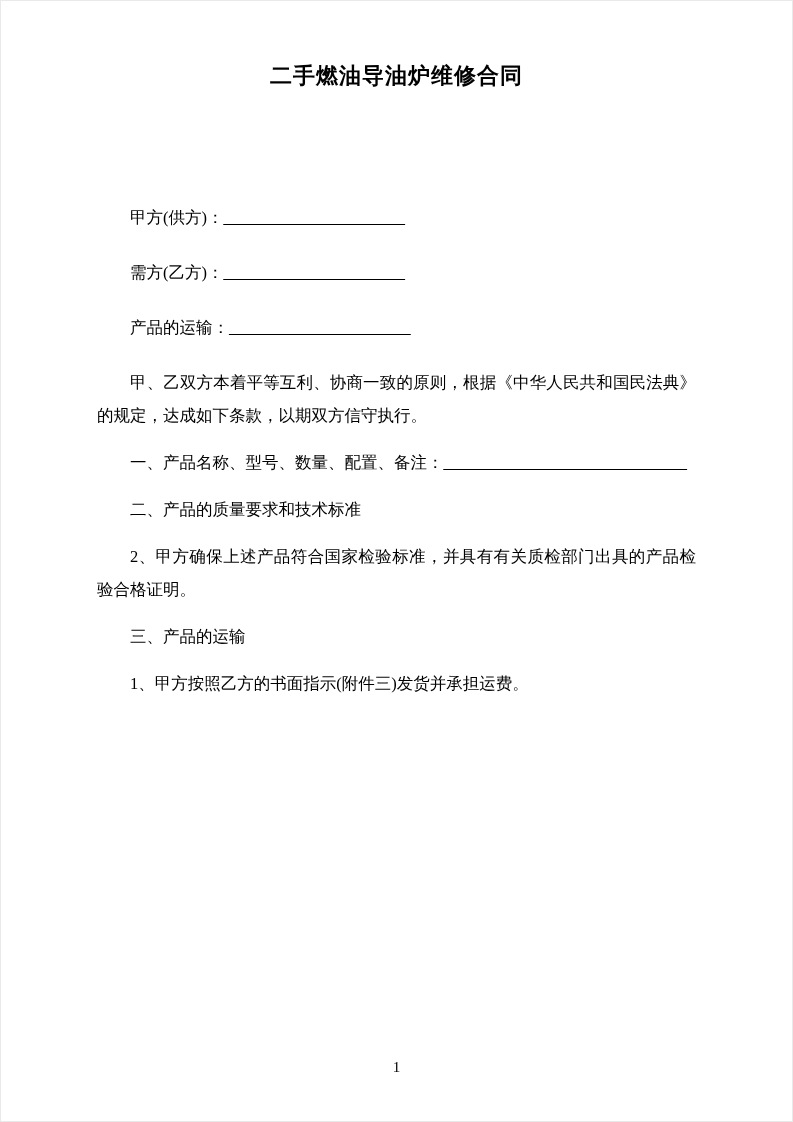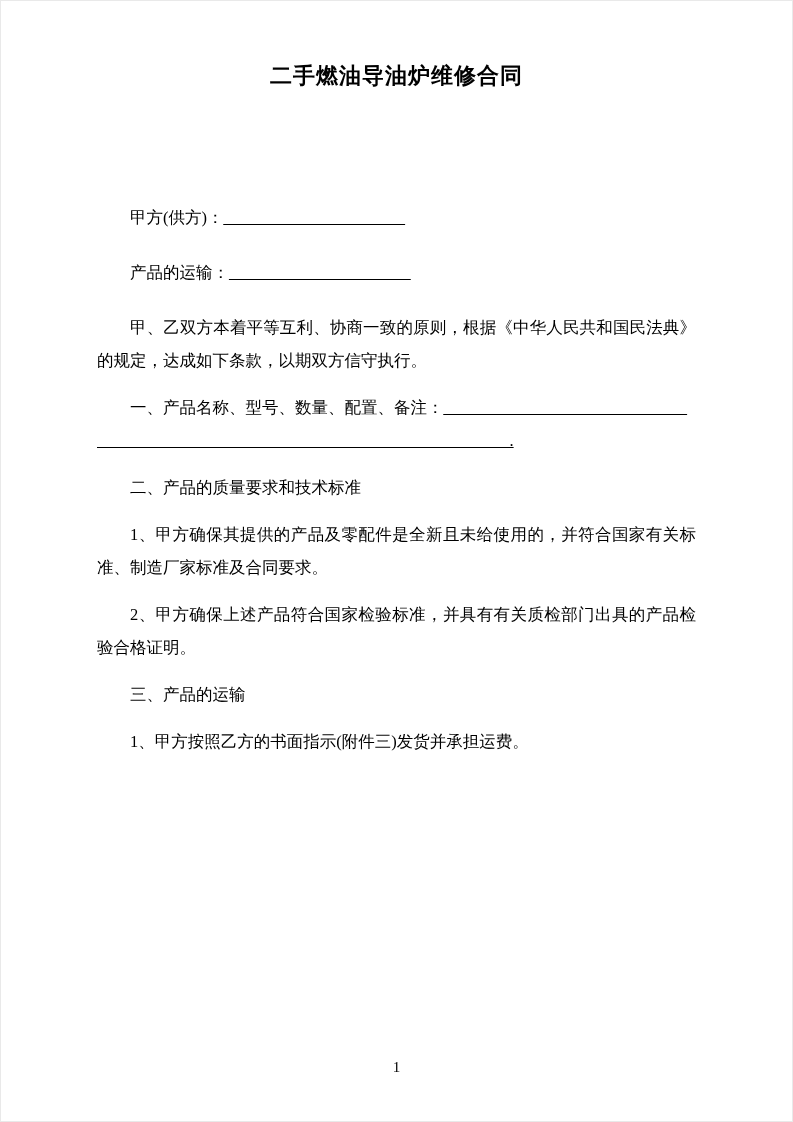--- a/index.html
+++ b/index.html
@@ -66,35 +66,36 @@
 <body>
 
 <div class="page">
 
   <h1 class="doc-title">二手燃油导油炉维修合同</h1>
 
   <div class="party-row">
     <span class="party-label">甲方(供方)：</span><span class="fill-line">______________________</span>
   </div>
 
+  <div class="party-row">
+    <span class="party-label">需方(乙方)：</span><span class="fill-line">______________________</span>
+  </div>
 
   <div class="party-row">
     <span class="party-label">产品的运输：</span><span class="fill-line">______________________</span>
   </div>
 
   <p class="para intro">甲、乙双方本着平等互利、协商一致的原则，根据《中华人民共和国民法典》的规定，达成如下条款，以期双方信守执行。</p>
 
   <div class="clause-line1">
     <span>一、产品名称、型号、数量、配置、备注：</span><span class="fill-line">________________________ _____</span>
   </div>
-  <div class="clause-line2 fill-line">__________________________________________________.</div>
 
   <p class="section-heading">二、产品的质量要求和技术标准</p>
 
-  <p class="para">1、甲方确保其提供的产品及零配件是全新且未给使用的，并符合国家有关标准、制造厂家标准及合同要求。</p>
   <p class="para">2、甲方确保上述产品符合国家检验标准，并具有有关质检部门出具的产品检验合格证明。</p>
 
   <p class="section-heading">三、产品的运输</p>
 
   <p class="para">1、甲方按照乙方的书面指示(附件三)发货并承担运费。</p>
 
   <div class="page-footer">1</div>
 
 </div>
 

